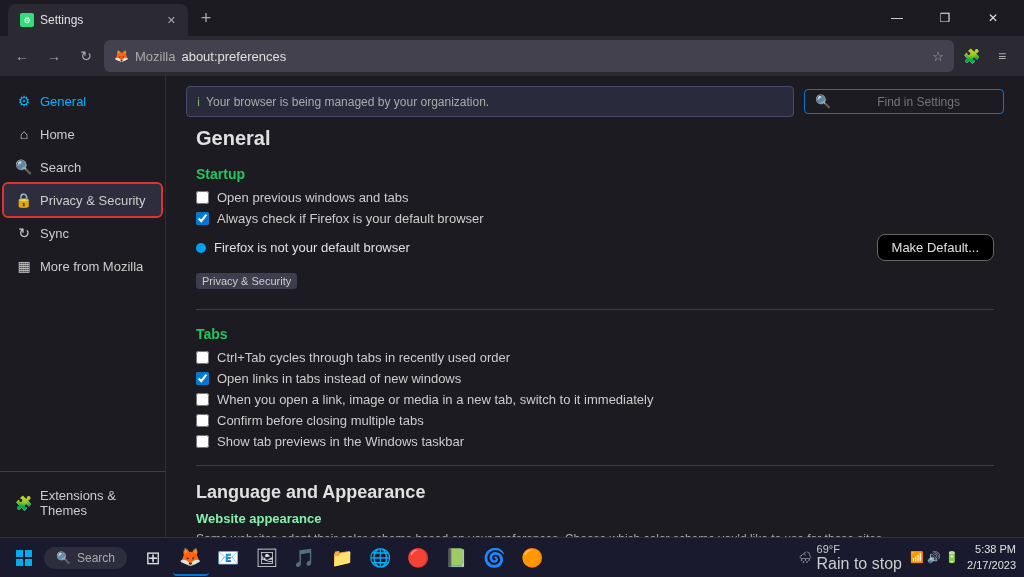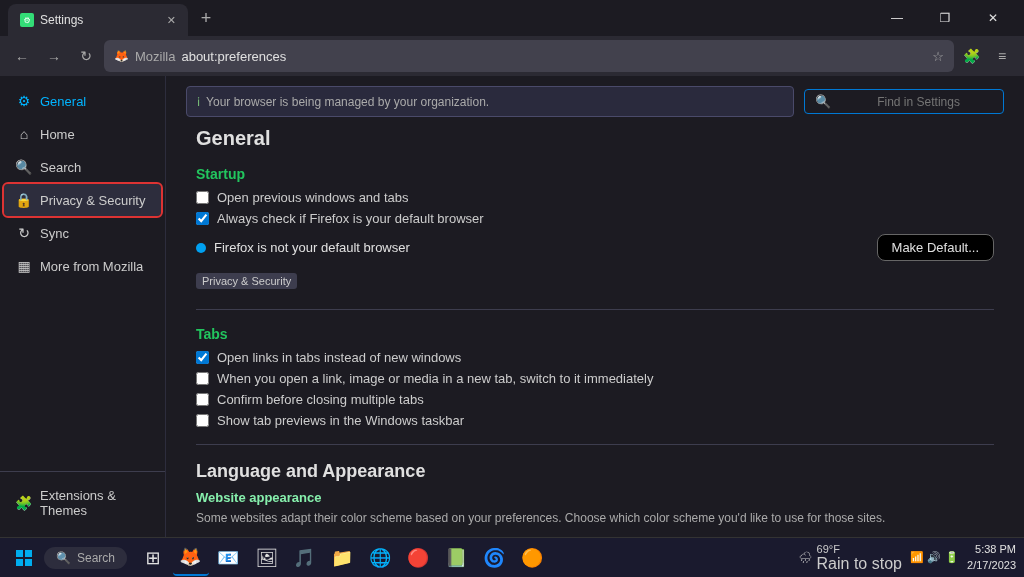--- a/index.html
+++ b/index.html
@@ -193,20 +193,24 @@
         </div>
 
         <div class="tooltip">Privacy &amp; Security</div>
       </div>
 
       <hr class="section-divider">
 
       <div>
         <h3 class="subsection-title">Tabs</h3>
 
+        <div class="checkbox-row">
+          <input type="checkbox" id="ctrl_tab" style="">
+          <label for="ctrl_tab">Ctrl+Tab cycles through tabs in recently used order</label>
+        </div>
 
         <div class="checkbox-row">
           <input type="checkbox" id="open_links" class="checkbox-blue" checked="" style="">
           <label for="open_links">Open links in tabs instead of new windows</label>
         </div>
 
         <div class="checkbox-row">
           <input type="checkbox" id="switch_new_tab" style="">
           <label for="switch_new_tab">When you open a link, image or media in a new tab, switch to it immediately</label>
         </div>

